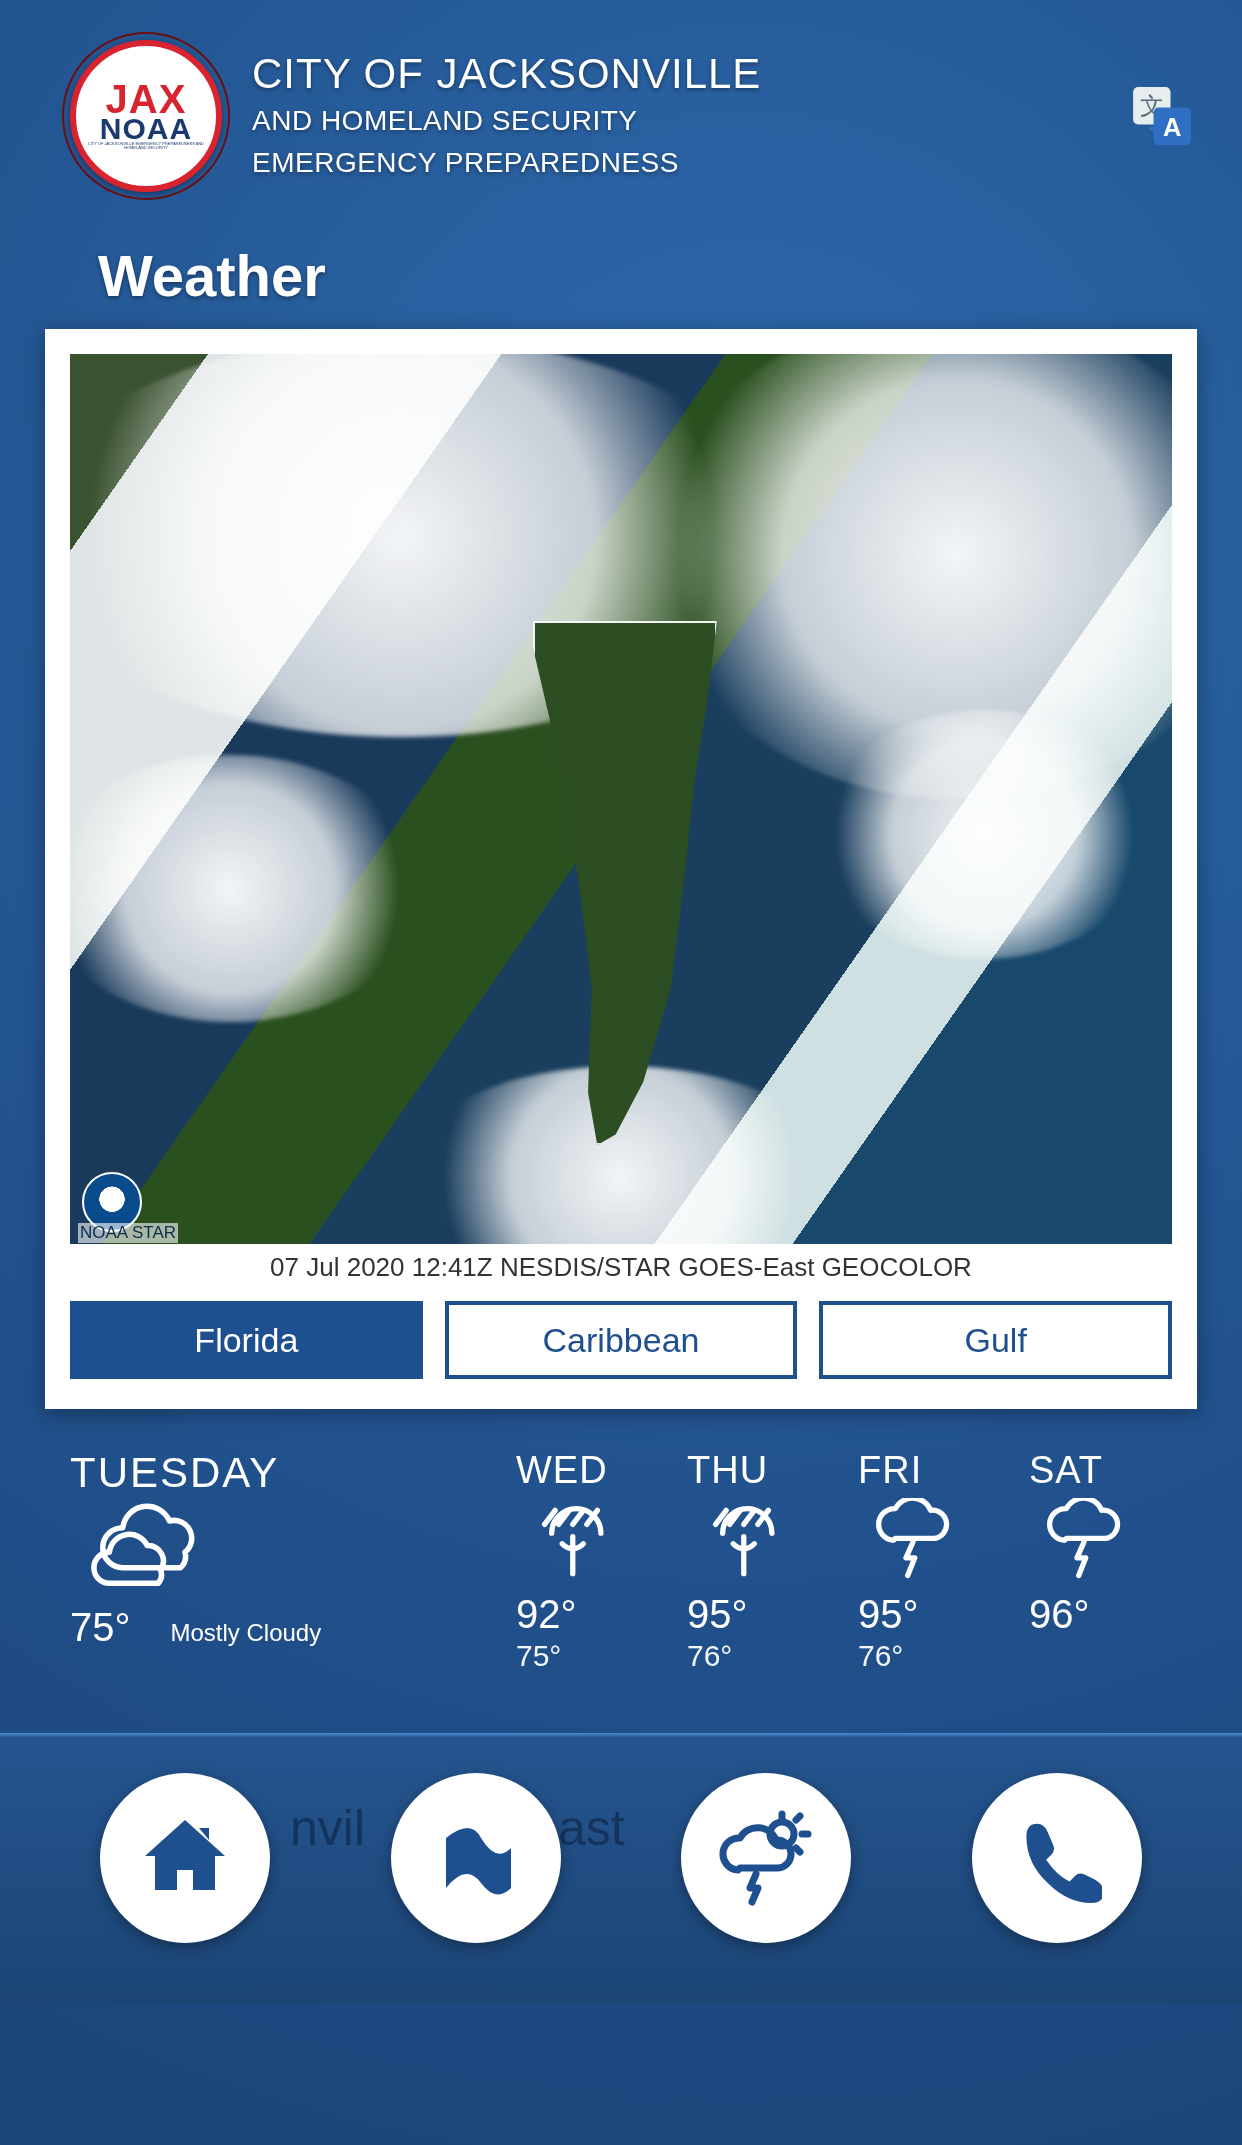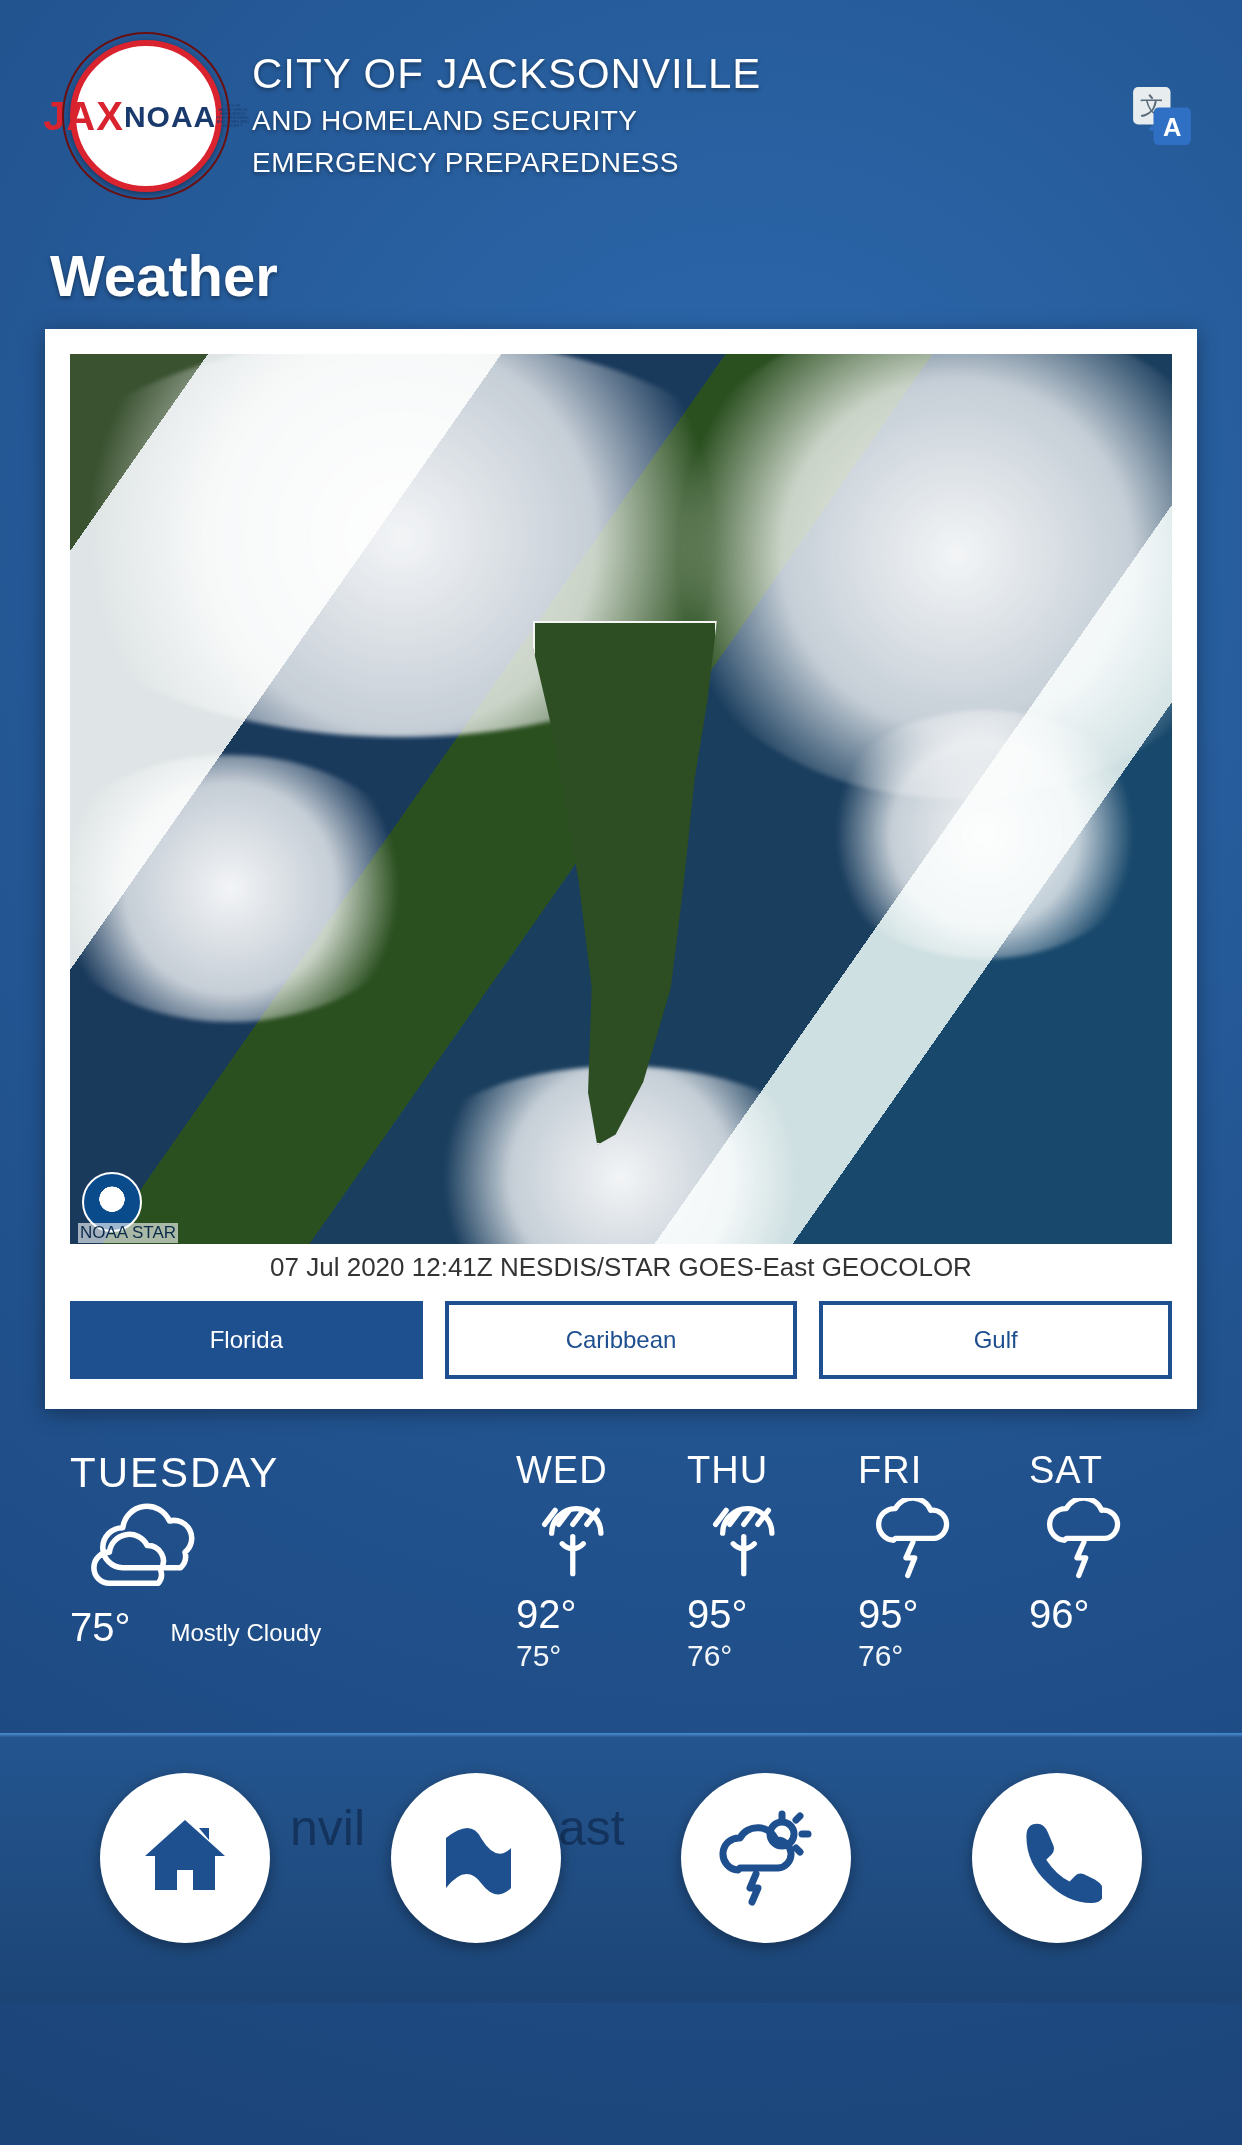--- a/index.html
+++ b/index.html
@@ -20,21 +20,21 @@
     align-items: center;
     padding: 40px 40px 20px 70px;
   }
   .logo-badge {
     width: 140px;
     height: 140px;
     border-radius: 50%;
     background: #fff;
     border: 6px solid #d9242f;
     display: flex;
-    flex-direction: row;
+    flex-direction: column;
     align-items: center;
     justify-content: center;
     position: relative;
     flex-shrink: 0;
     box-shadow: 0 2px 6px rgba(0,0,0,0.4);
   }
   .logo-badge::before {
     content: "";
     position: absolute;
     inset: -14px;
@@ -89,20 +89,21 @@
     justify-content: center;
   }
   .translate-btn svg { width: 68px; height: 68px; }
 
   
   .page-title {
     font-size: 58px;
     font-weight: 600;
     padding: 30px 50px 20px 50px;
     text-shadow: 0 2px 4px rgba(0,0,0,0.4);
+    margin-left: 48px;
   }
 
   
   .sat-card {
     margin: 0 45px;
     background: #fff;
     padding: 25px 25px 30px 25px;
     box-shadow: 0 4px 20px rgba(0,0,0,0.35);
   }
   .sat-image {
@@ -178,21 +179,21 @@
   .region-tabs {
     display: flex;
     gap: 22px;
   }
   .region-tab {
     flex: 1;
     height: 70px;
     display: flex;
     align-items: center;
     justify-content: center;
-    font-size: 24px;
+    font-size: 34px;
     border: 4px solid #1e4f8f;
     color: #1e4f8f;
     background: #fff;
   }
   .region-tab.active {
     background: #1e4f8f;
     color: #fff;
   }
 
   

